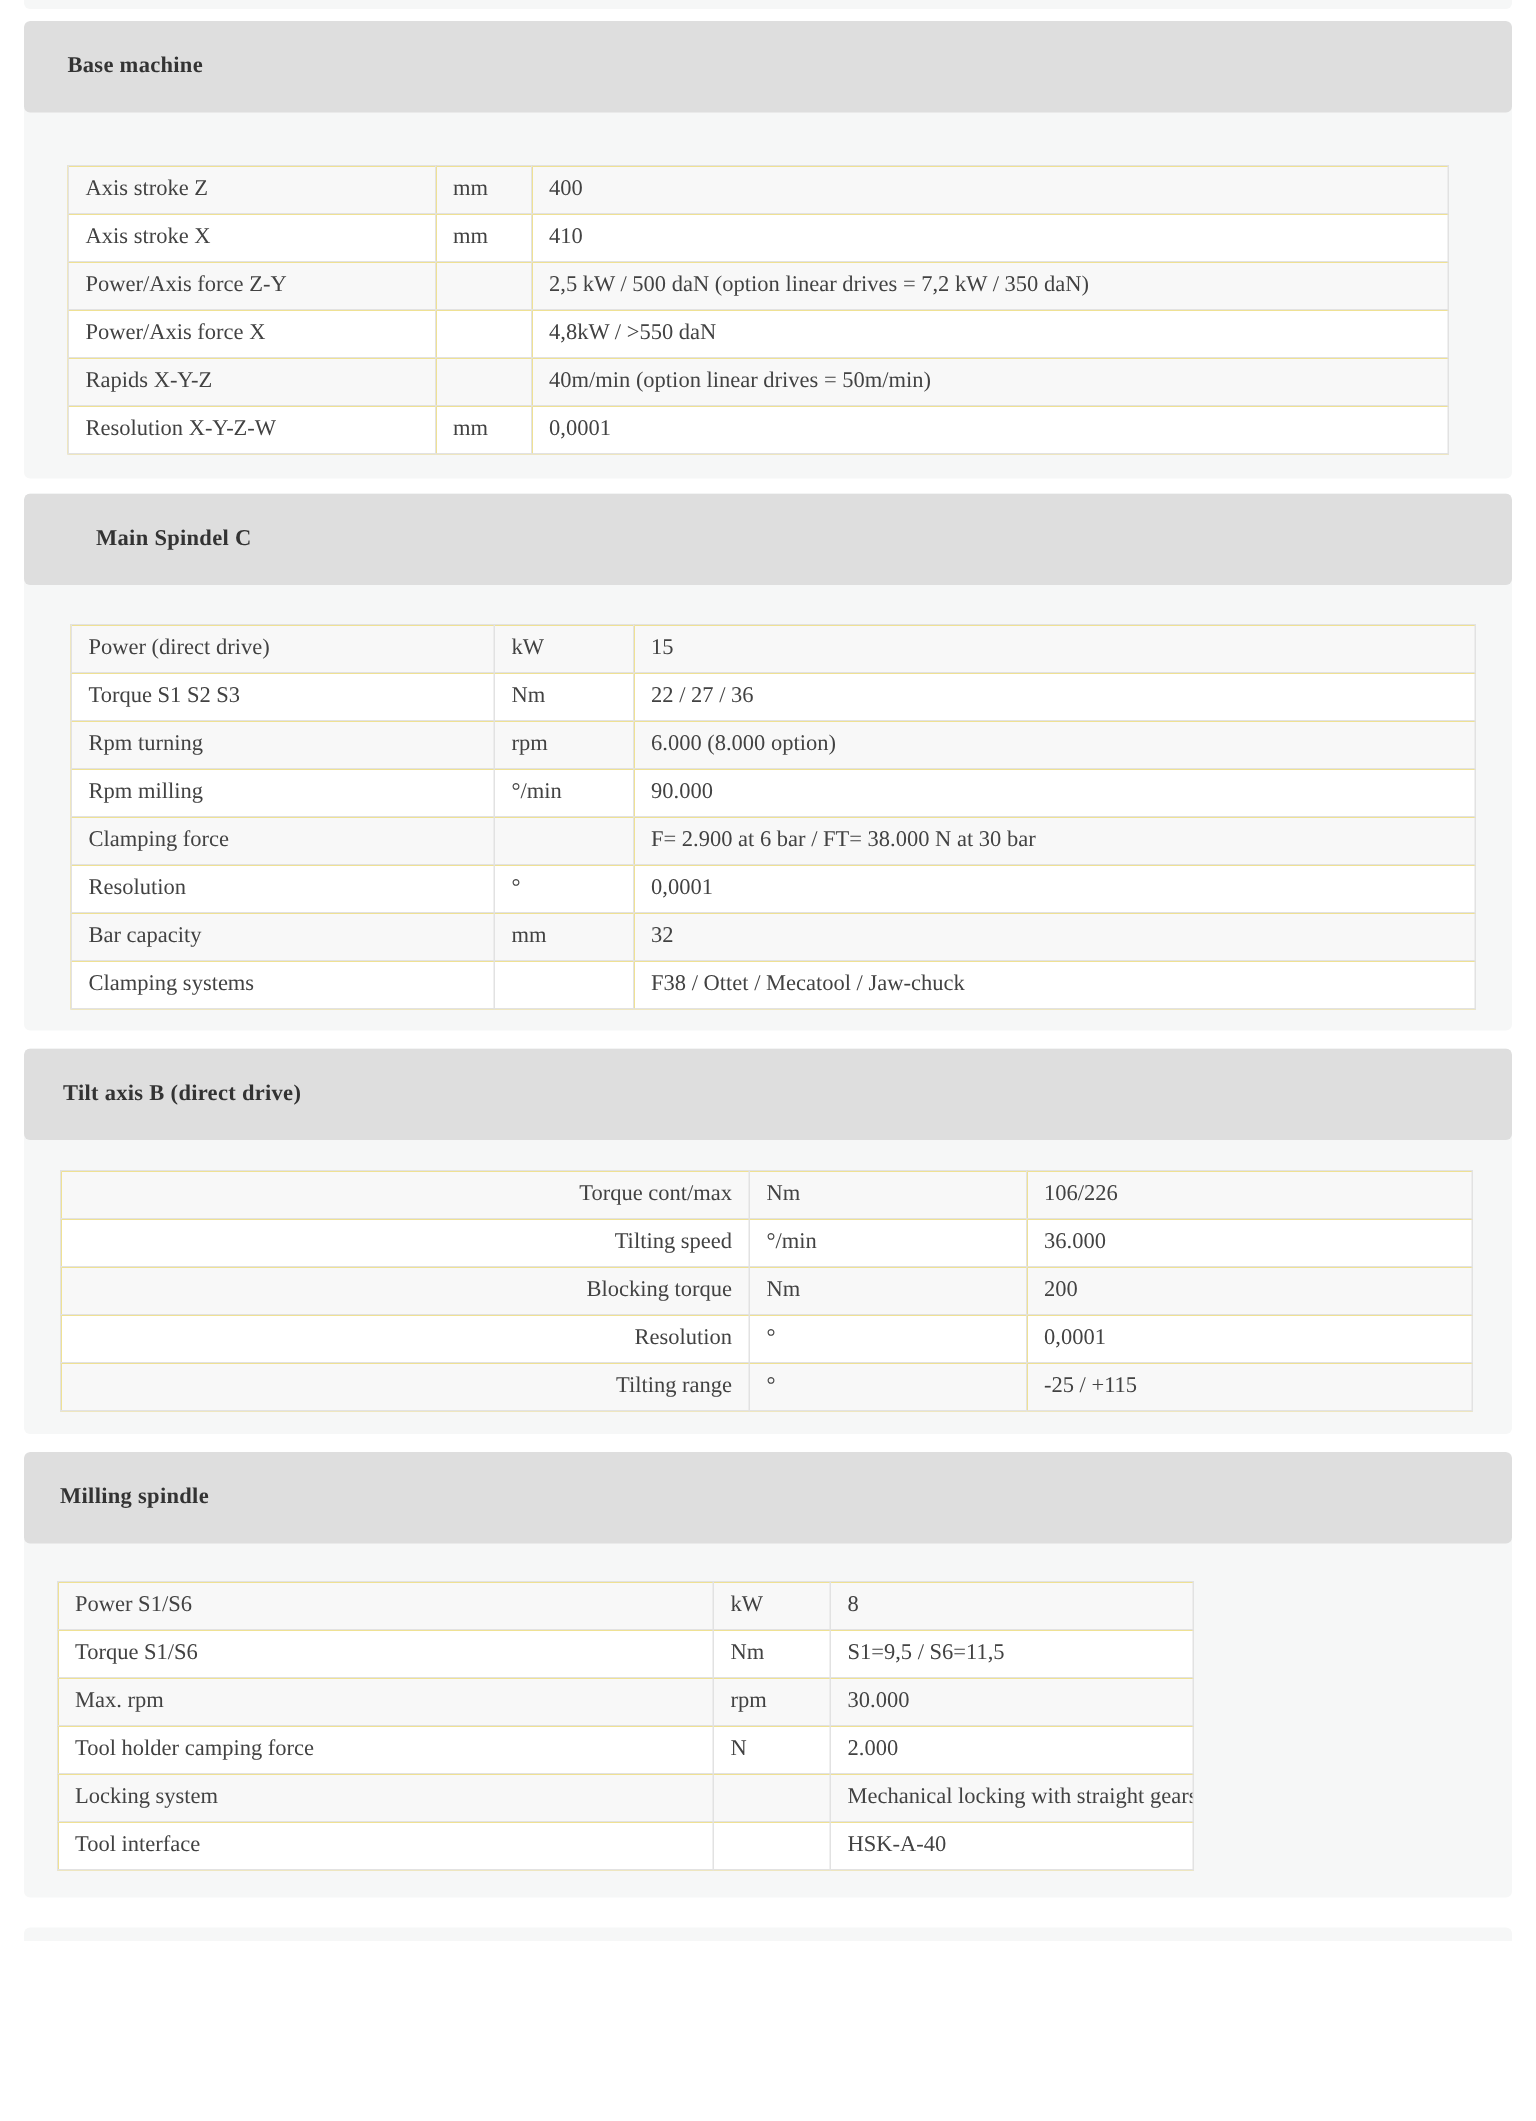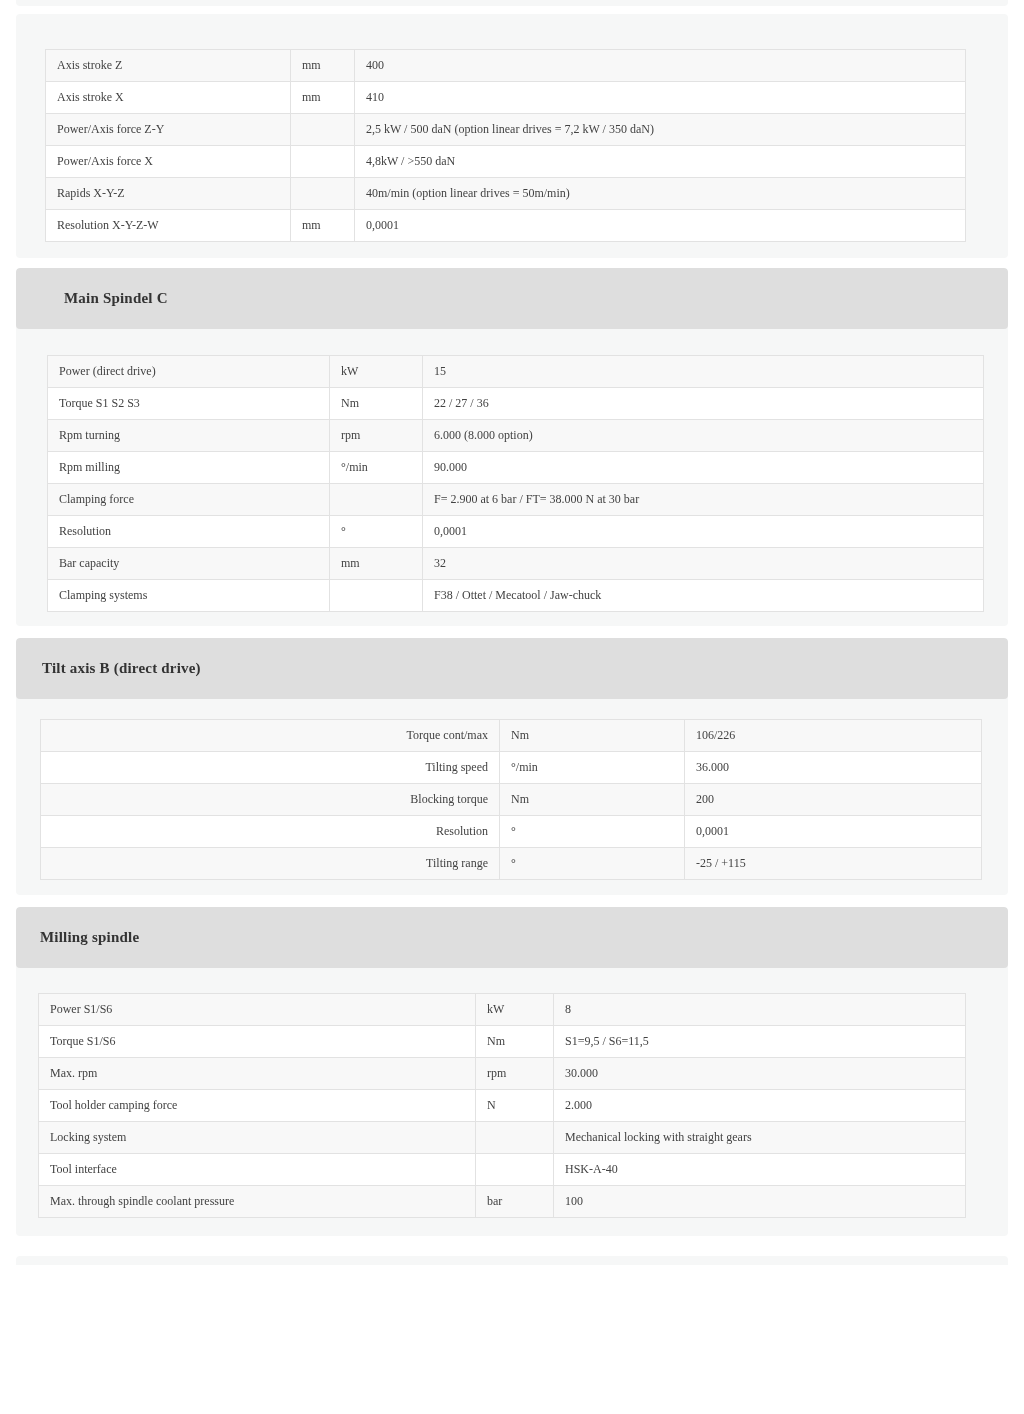--- a/index.html
+++ b/index.html
@@ -35,21 +35,21 @@
     font-size: 15px;
     font-weight: bold;
     color: #333333;
     letter-spacing: 0.2px;
   }
 
   table {
     border-collapse: collapse;
     table-layout: fixed;
     background: #fde047;
-    font-size: 12px;
+    font-size: 15px;
   }
   td {
     border: 1px solid #e2e2e2;
     height: 32px;
     padding: 0 11px;
     vertical-align: middle;
     color: #424242;
     white-space: nowrap;
     overflow: hidden;
   }
@@ -73,32 +73,35 @@
   
   .s3 { margin-top: 12px; }
   .s3 .band h2 { padding-left: 26px; }
   .s3 table { margin: 20px 0 15px 24px; width: 942px; }
   .s3 td:nth-child(1) { width: 459px; text-align: right; }
   .s3 td:nth-child(2) { width: 185px; }
 
   
   .s4 { margin-top: 12px; }
   .s4 .band h2 { padding-left: 24px; }
-  .s4 table { margin: 25px 0 18px 22px; width: 928px; }
+  .s4 table { margin: 25px 0 18px 22px; width: 758px; }
   .s4 td:nth-child(1) { width: 437px; }
   .s4 td:nth-child(2) { width: 78px; }
 </style>
 </head>
 <body>
 
 <div class="page">
 
   <div class="strip top"></div>
 
   <section class="sec s1">
+    <header class="band">
+      <h2>Base machine</h2>
+    </header>
     <table>
       <tbody>
           <tr>
             <td>Axis stroke Z</td>
             <td>mm</td>
             <td>400</td>
           </tr>
           <tr>
             <td>Axis stroke X</td>
             <td>mm</td>
@@ -242,24 +245,19 @@
           <tr>
             <td>Locking system</td>
             <td></td>
             <td>Mechanical locking with straight gears</td>
           </tr>
           <tr>
             <td>Tool interface</td>
             <td></td>
             <td>HSK-A-40</td>
           </tr>
-          <tr>
-            <td>Max. through spindle coolant pressure</td>
-            <td>bar</td>
-            <td>100</td>
-          </tr>
         </tbody>
     </table>
   </section>
 
   <div class="strip bottom"></div>
 
 </div>
 
 </body></html>

